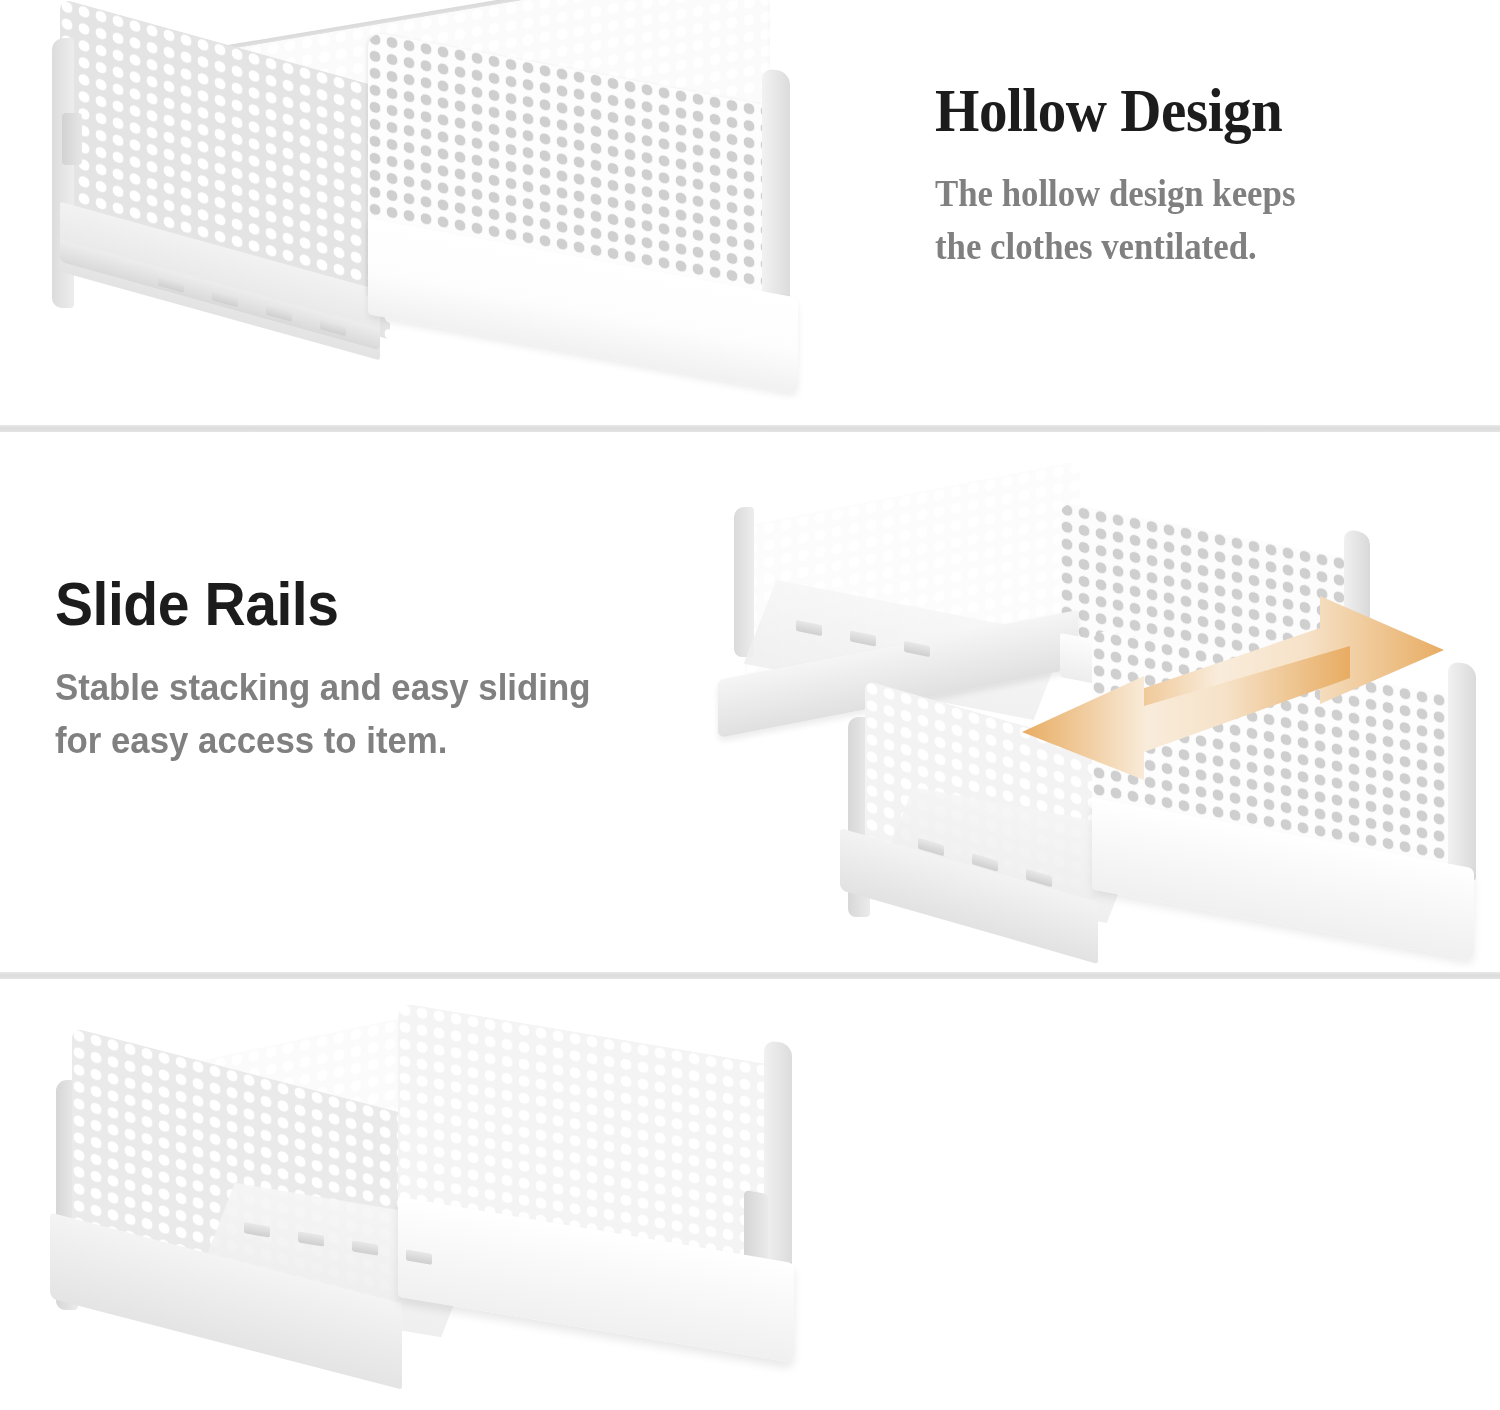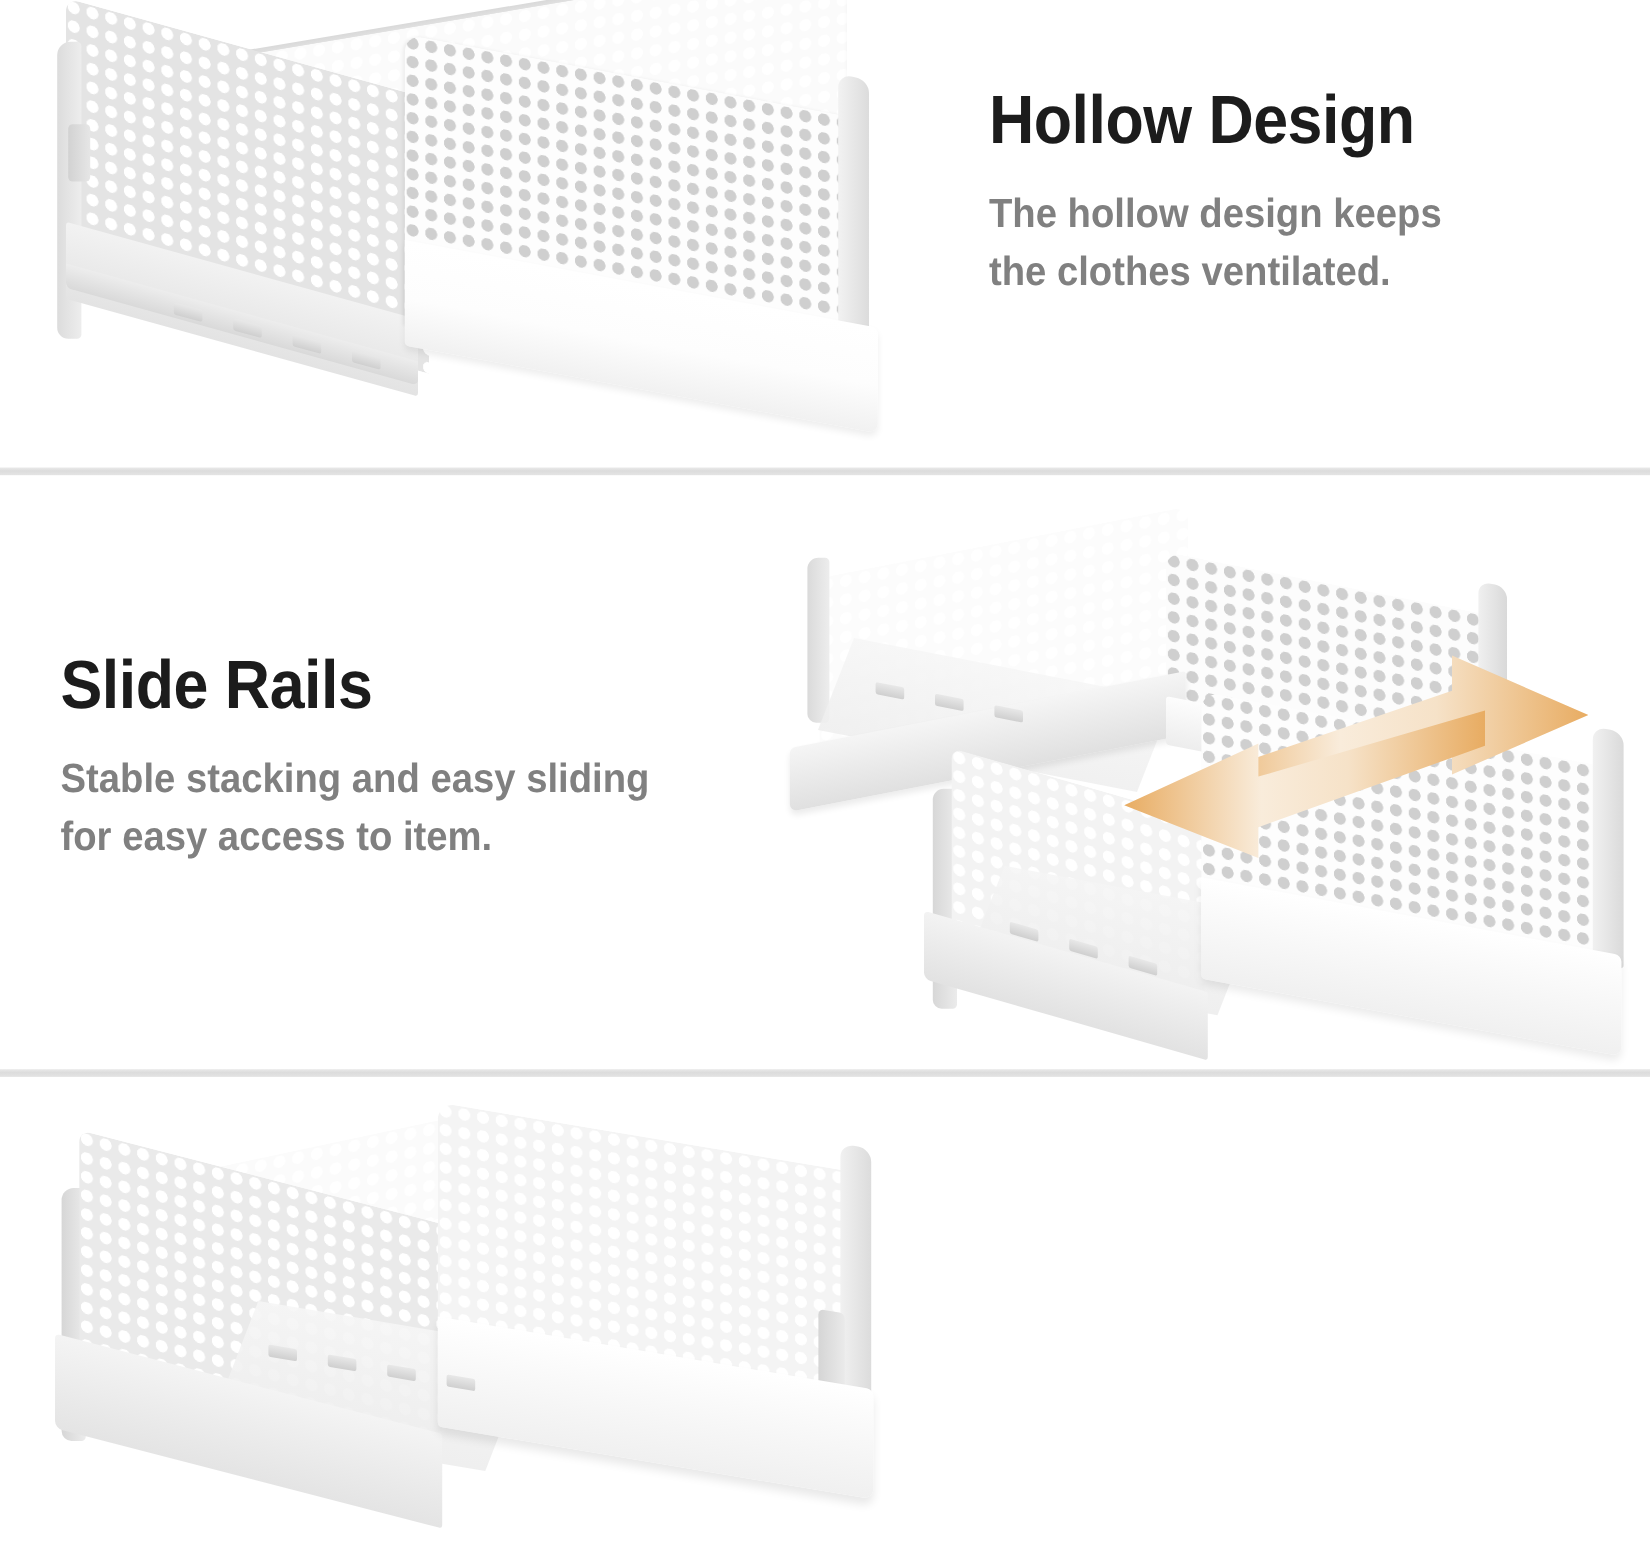--- a/index.html
+++ b/index.html
@@ -31,22 +31,22 @@
   }
   .subtext{
     font-weight:700;
     font-size:37px;
     line-height:1.42;
     color:#808080;
     transform:scaleX(0.94);
     transform-origin:left center;
     margin:0;
   }
-  .tb-hollow{left:899px;top:78px;width:560px;}
-  .tb-slide{left:55px;top:572px;width:690px;margin-top:20px;}
+  .tb-hollow{left:935px;top:78px;width:560px;font-family:Liberation Serif, serif;}
+  .tb-slide{left:55px;top:572px;width:690px;}
   .tb-snap{left:868px;top:1118px;width:620px;}
 
   
   .prod{position:absolute;}
 
   
   .panel{
     position:absolute;
     background-repeat:repeat;
     background-color:#f7f7f7;

